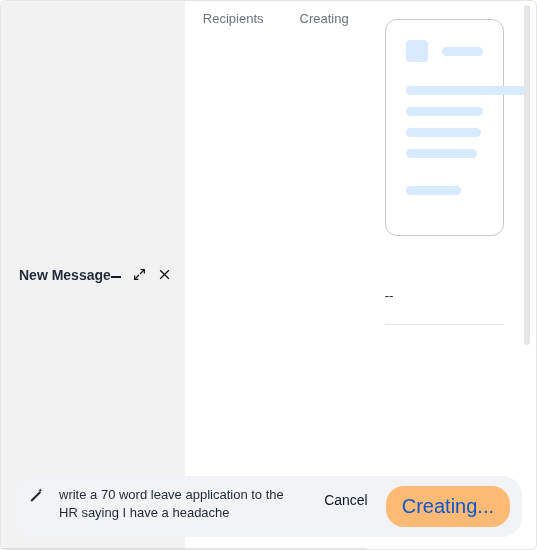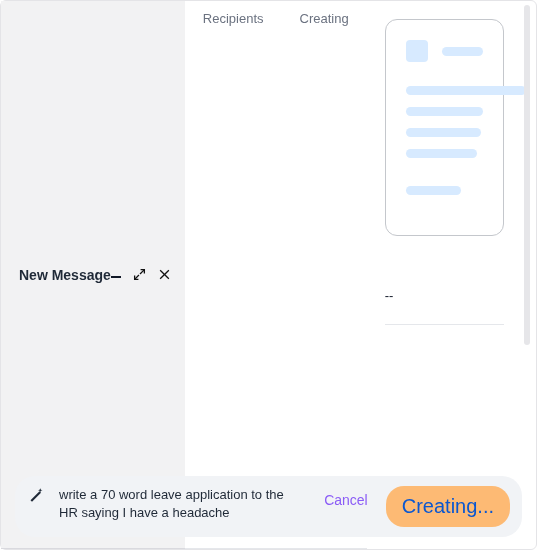--- a/index.html
+++ b/index.html
@@ -132,21 +132,21 @@
     .prompt-text {
       flex: 1;
       color: #1f2937;
       font-size: 13px;
       line-height: 1.35;
       padding-right: 4px;
     }
     .cancel-btn {
       background: none;
       border: none;
-      color: #8b5cf6;
+      color: #0f172a;
       font-size: 14px;
       cursor: pointer;
       padding: 6px 6px;
     }
     .creating-btn {
       background: #fdba74;
       color: #0b57d0;
       border: none;
       border-radius: 18px;
       padding: 9px 16px;

